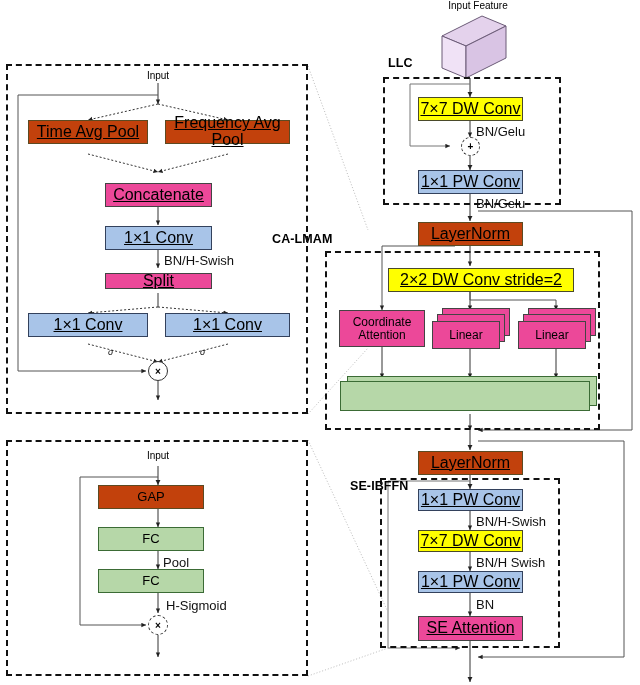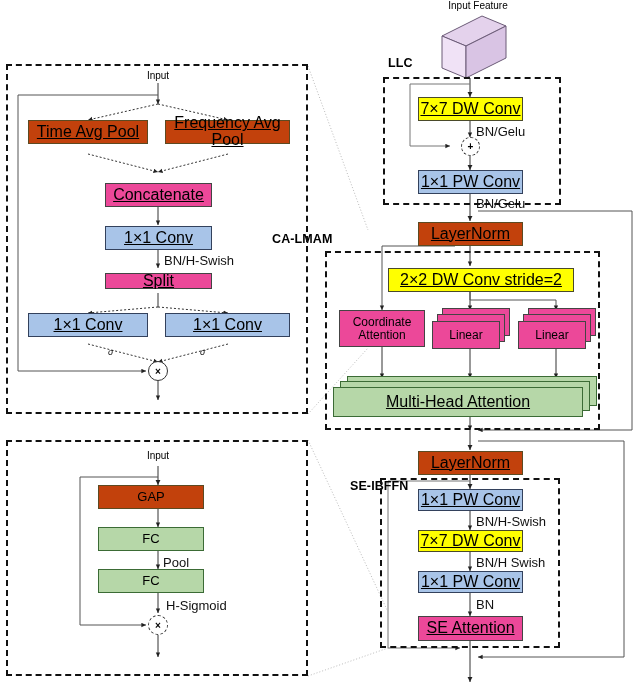--- a/index.html
+++ b/index.html
@@ -154,21 +154,20 @@
 
 <div class="stackwrap" style="left:518px;top:308px;width:76px;height:40px;">
   <div class="box white t9" style="left:10px;top:0;width:66px;height:26px;"></div>
   <div class="box white t9" style="left:5px;top:6px;width:66px;height:26px;"></div>
   <div class="box white t9" style="left:0;top:13px;width:66px;height:26px;">Linear</div>
 </div>
 
 <div class="stackwrap" style="left:333px;top:376px;width:262px;height:42px;">
   <div class="box green t9" style="left:14px;top:0;width:248px;height:28px;"></div>
   <div class="box green t9" style="left:7px;top:5px;width:248px;height:28px;"></div>
-  <div class="box green t10" style="left:0;top:11px;width:248px;height:28px;">Multi-Head Attention</div>
 </div>
 
 <div class="abs title" style="left:350px;top:479px;">SE-IBFFN</div>
 <div class="abs box tan t10" style="left:418px;top:451px;width:105px;height:24px;">LayerNorm</div>
 <div class="abs panel" style="left:380px;top:478px;width:180px;height:170px;"></div>
 
 <div class="abs box blue t10" style="left:418px;top:489px;width:105px;height:22px;">1×1 PW Conv</div>
 <div class="abs lbl" style="left:476px;top:514px;">BN/H-Swish</div>
 <div class="abs box yellow t10" style="left:418px;top:530px;width:105px;height:22px;">7×7 DW Conv</div>
 <div class="abs lbl" style="left:476px;top:555px;">BN/H Swish</div>

